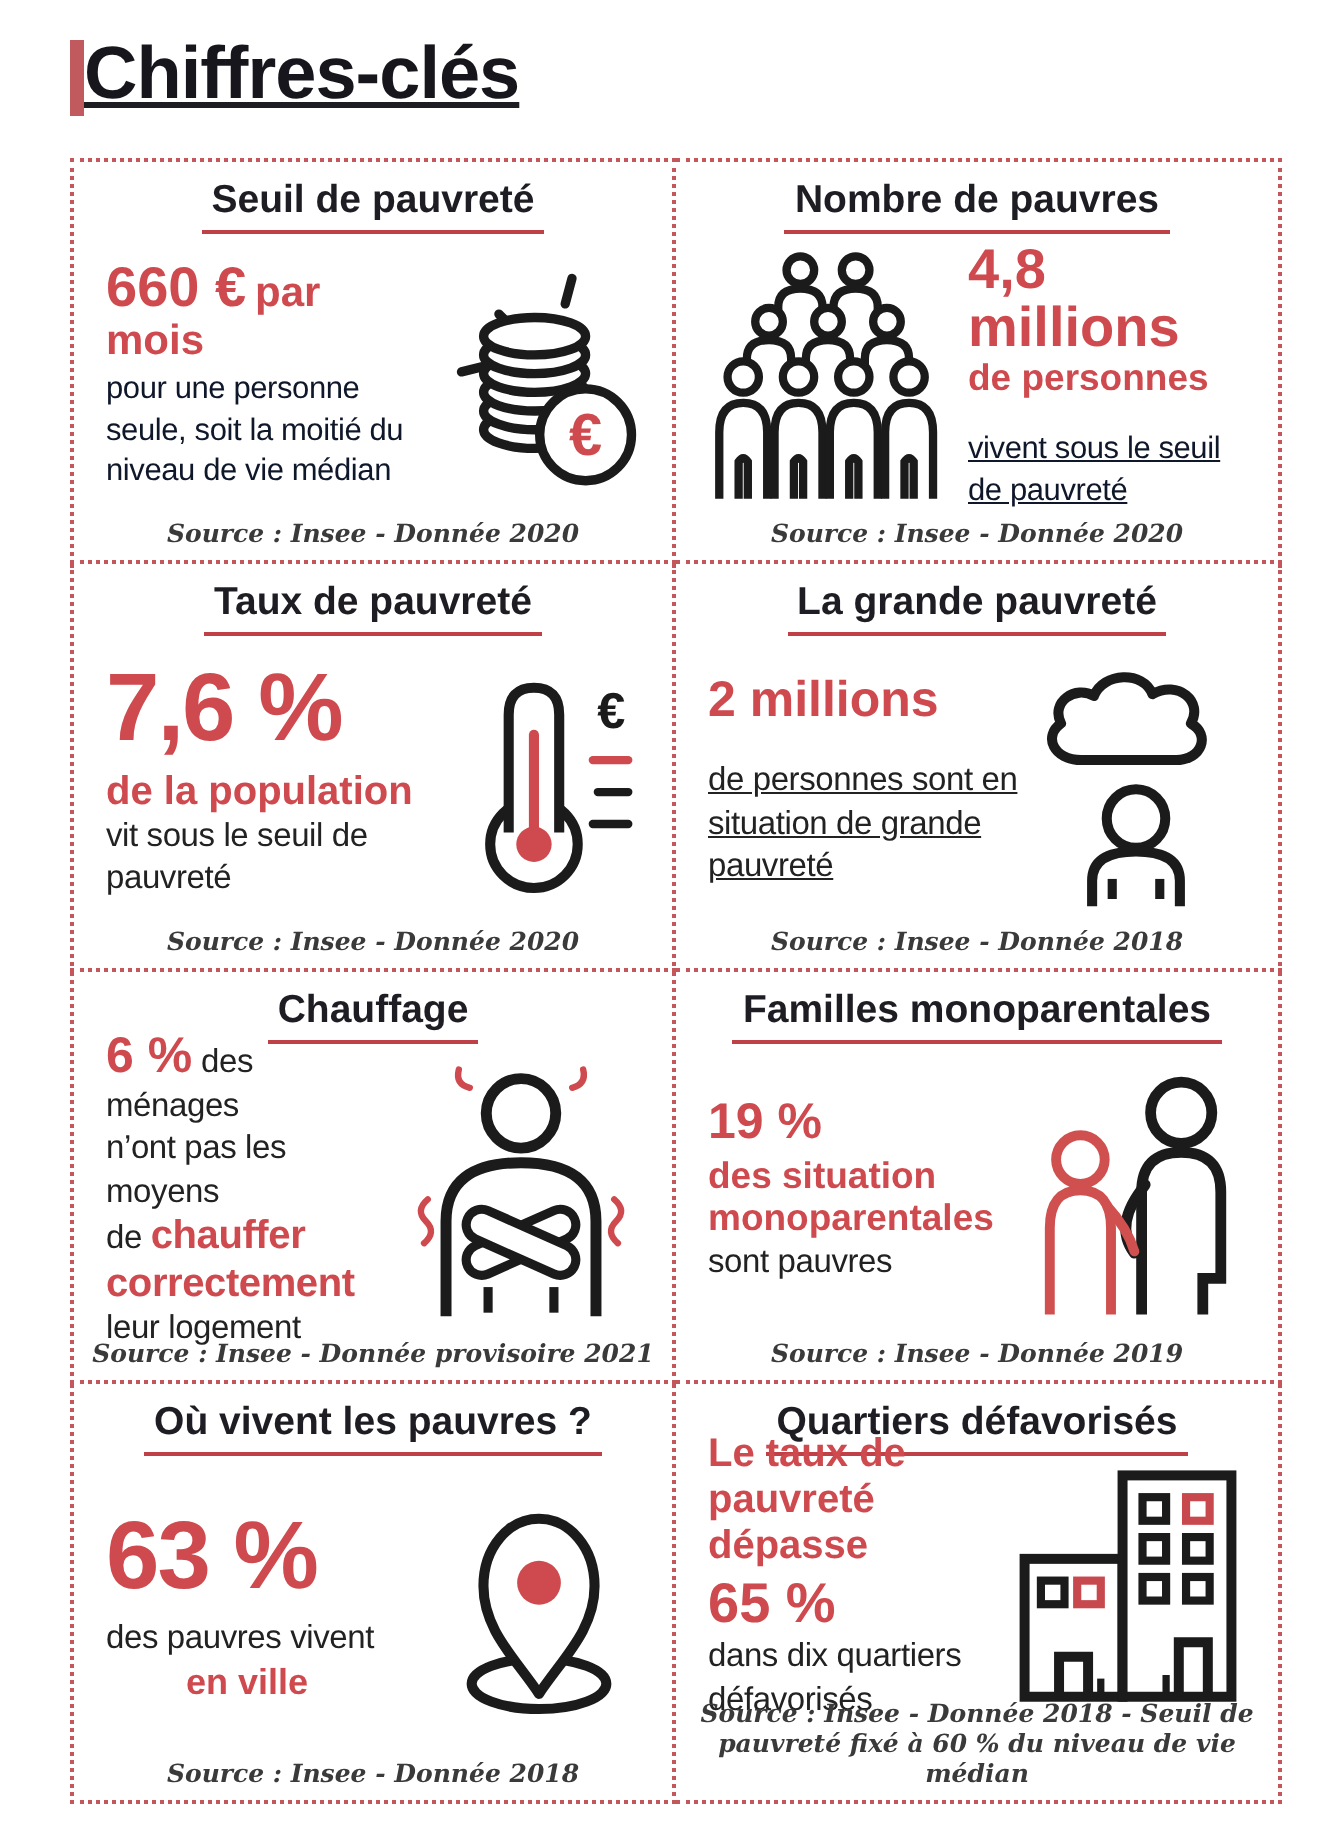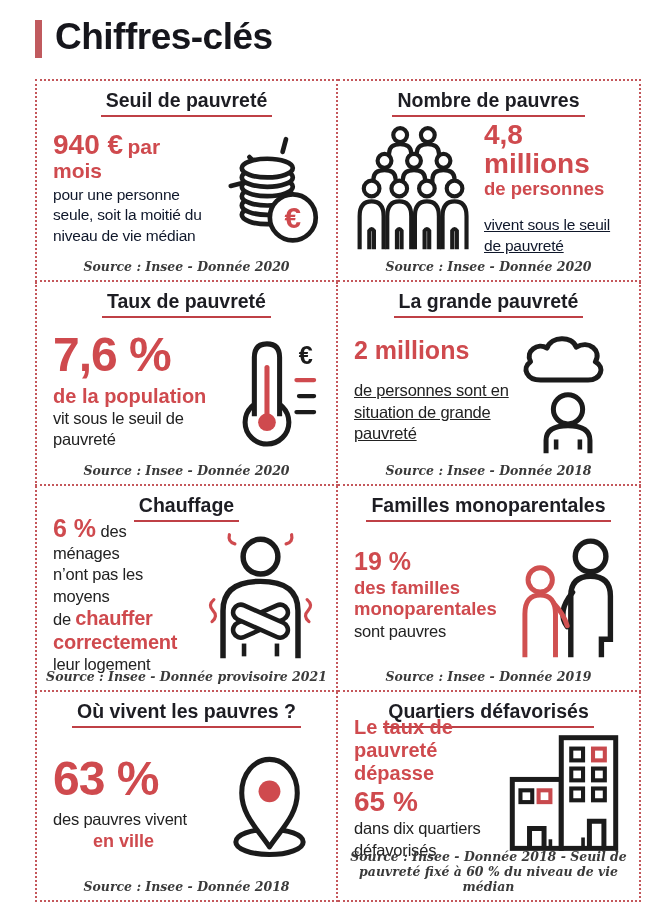--- a/index.html
+++ b/index.html
@@ -6,21 +6,21 @@
     --red:#cf4a4e;
     --red-deep:#bf4046;
     --ink:#1d1d23;
     --bred:#c4575b;
     --src:#3a3a3a;
   }
   *{box-sizing:border-box;margin:0;padding:0;}
   html,body{width:668px;height:915px;background:#fff;overflow:hidden;
     font-family:"Liberation Sans",sans-serif;color:var(--ink);}
   
-  .header{display:flex;align-items:flex-end;gap:13px;margin:16px 0 0 35px;}
+  .header{display:flex;align-items:flex-end;margin:16px 0 0 35px;text-decoration:underline;}
   .header-bar{width:7px;height:38px;background:#c05a5e;}
   .page-title{font-size:37px;font-weight:700;letter-spacing:-0.5px;color:#16161c;}
   
   .grid{margin:21px 0 0 35px;width:606px;display:grid;
     grid-template-columns:303px 303px;
     grid-template-rows:203px 204px 206px 210px;}
   .card{border-right:2px dotted var(--bred);border-bottom:2px dotted var(--bred);
     border-top:2px dotted var(--bred);padding:8px 6px 3px 6px;
     display:flex;flex-direction:column;overflow:hidden;}
   .card:nth-child(odd){border-left:2px dotted var(--bred);}
@@ -61,21 +61,21 @@
 
 <div class="grid">
 
   <div class="card">
     <div class="card-title">
       <span>Seuil de pauvreté</span>
     </div>
     <div class="content">
       <div class="text-col">
         <div>
-          <span class="r b sz28">940 €</span>
+          <span class="r b sz28">660 €</span>
           <span class="r b sz21">par mois</span>
         </div>
         <p class="t16 mt2">pour une personne seule, soit la moitié du niveau de vie médian</p>
       </div>
       <div class="icon-col">
         <svg width="102" height="119" viewBox="0 0 120 140">
           <g stroke="#1b1b1b" stroke-width="5.5" fill="none" stroke-linecap="round">
             <line x1="37" y1="33" x2="47" y2="43"></line>
             <line x1="80" y1="12" x2="76" y2="27"></line>
             <line x1="15" y1="67" x2="31" y2="63"></line>
@@ -225,21 +225,21 @@
     <div class="source">Source : Insee - Donnée provisoire 2021</div>
   </div>
 
   <div class="card">
     <div class="card-title">
       <span>Familles monoparentales</span>
     </div>
     <div class="content">
       <div class="text-col">
         <div class="r b sz26">19 %</div>
-        <div class="r b sz19 mt2">des familles monoparentales</div>
+        <div class="r b sz19 mt2">des situation monoparentales</div>
         <p class="t17 mt2">sont pauvres</p>
       </div>
       <div class="icon-col">
         <svg width="117" height="126" viewBox="0 0 130 140">
           <g stroke="#1b1b1b" stroke-width="6" fill="#fff">
             <circle cx="94" cy="26" r="17"></circle>
             <path d="M72,138 L72,70 Q72,48 94,48 Q116,48 116,70 L116,118 L106,118 L106,138"></path>
             <path d="M74,66 Q56,88 68,104" fill="none" stroke-linecap="round"></path>
           </g>
           <g stroke="#d05050" stroke-width="5.5" fill="#fff">

